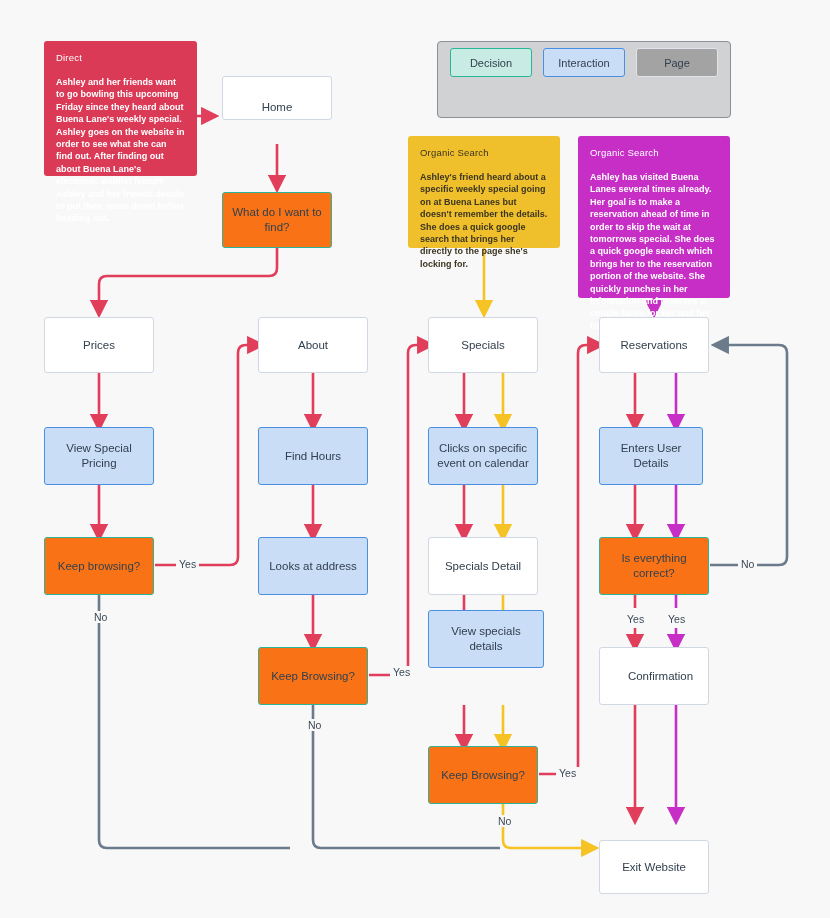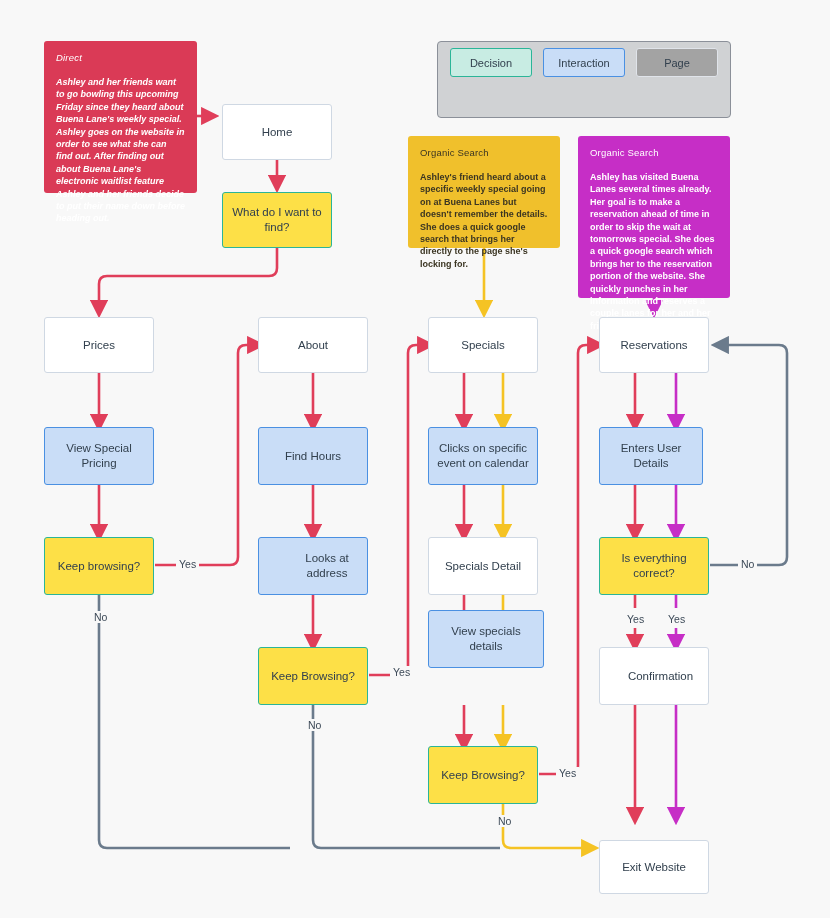--- a/index.html
+++ b/index.html
@@ -19,21 +19,21 @@
     display:flex;align-items:center;justify-content:center;
     text-align:center;
     font-size:11.5px;
     line-height:15px;
     border-radius:3px;
     padding:4px 8px;
     z-index:3;
   }
   .page{background:#ffffff;border:1px solid #cfd8e3;box-shadow:0 0 0 0 rgba(0,0,0,0);}
   .interaction{background:#c9ddf7;border:1.4px solid #4a90e2;}
-  .decision{background:#fde047;border:1.4px solid #2bb598;}
+  .decision{background:#f97316;border:1.4px solid #2bb598;}
 
   .note{
     position:absolute;box-sizing:border-box;
     border-radius:3px;
     padding:11px 12px;
     color:#ffffff;
     z-index:3;
   }
   .note .note-title{font-size:9.5px;font-weight:400;margin-bottom:13px;letter-spacing:.2px;}
   .note .note-body{font-size:9px;line-height:12.4px;font-weight:700;}
@@ -142,21 +142,21 @@
       <path d="M676,373 L676,425" stroke="#c62ec6" marker-end="url(#ar-magenta)"></path>
       <path d="M676,485 L676,535" stroke="#c62ec6" marker-end="url(#ar-magenta)"></path>
       <path d="M676,595 L676,608" stroke="#c62ec6"></path>
       <path d="M676,628 L676,645" stroke="#c62ec6" marker-end="url(#ar-magenta)"></path>
       <path d="M676,705 L676,818" stroke="#c62ec6" marker-end="url(#ar-magenta)"></path>
 
       <path d="M710,565 L779,565 Q787,565 787,557 L787,353 Q787,345 779,345 L718,345" stroke="#6b7b8c" marker-end="url(#ar-gray)"></path>
     </g>
   </svg>
 
-  <div class="note red" style="left:44px;top:41px;width:153px;height:152px;font-style:italic;">
+  <div class="note red" style="left:44px;top:41px;width:153px;height:135px;">
     <div class="note-title">Direct</div>
     <div class="note-body">Ashley and her friends want to go bowling this upcoming Friday since they heard about Buena Lane's weekly special. Ashley goes on the website in order to see what she can find out. After finding out about Buena Lane's electronic waitlist feature Ashley and her friends decide to put their name down before heading out.</div>
   </div>
 
   <div class="note yellow" style="left:408px;top:136px;width:152px;height:112px;">
     <div class="note-title">Organic Search</div>
     <div class="note-body">Ashley's friend heard about a specific weekly special going on at Buena Lanes but doesn't remember the details. She does a quick google search that brings her directly to the page she's locking for.</div>
   </div>
 
   <div class="note magenta" style="left:578px;top:136px;width:152px;height:162px;">
@@ -165,21 +165,21 @@
   </div>
 
   <div id="legend">
     <div class="legend-row">
       <div class="legend-chip chip-decision">Decision</div>
       <div class="legend-chip chip-interaction">Interaction</div>
       <div class="legend-chip chip-page">Page</div>
     </div>
   </div>
 
-  <div class="node page" style="left:222px;top:104px;width:110px;height:56px;">
+  <div class="node page" style="left:222px;top:76px;width:110px;height:44px;align-items:flex-end;">
       <span>Home</span>
     </div>
 
   <div class="node decision" style="left:222px;top:192px;width:110px;height:56px;">
       <span>What do I want to find?</span>
     </div>
 
   <div class="node page" style="left:44px;top:317px;width:110px;height:56px;text-align:center;">
       <span>Prices</span>
     </div>
@@ -189,21 +189,21 @@
   <div class="node decision" style="left:44px;top:537px;width:110px;height:58px;">
       <span>Keep browsing?</span>
     </div>
 
   <div class="node page" style="left:258px;top:317px;width:110px;height:56px;">
       <span>About</span>
     </div>
   <div class="node interaction" style="left:258px;top:427px;width:110px;height:58px;">
       <span>Find Hours</span>
     </div>
-  <div class="node interaction" style="left:258px;top:537px;width:110px;height:58px;padding-left:36px;">
+  <div class="node interaction" style="left:258px;top:537px;width:110px;height:58px;">
       <span>Looks at address</span>
     </div>
   <div class="node decision" style="left:258px;top:647px;width:110px;height:58px;">
       <span>Keep Browsing?</span>
     </div>
 
   <div class="node page" style="left:428px;top:317px;width:110px;height:56px;">
       <span>Specials</span>
     </div>
   <div class="node interaction" style="left:428px;top:427px;width:110px;height:58px;">

